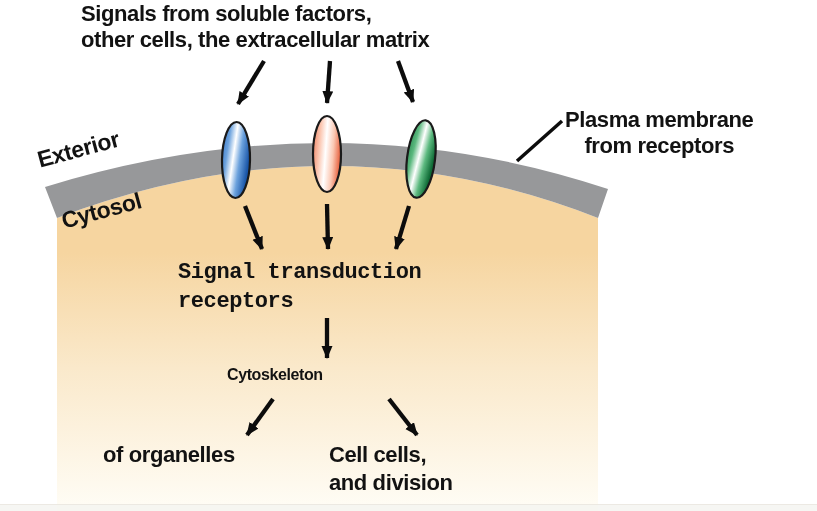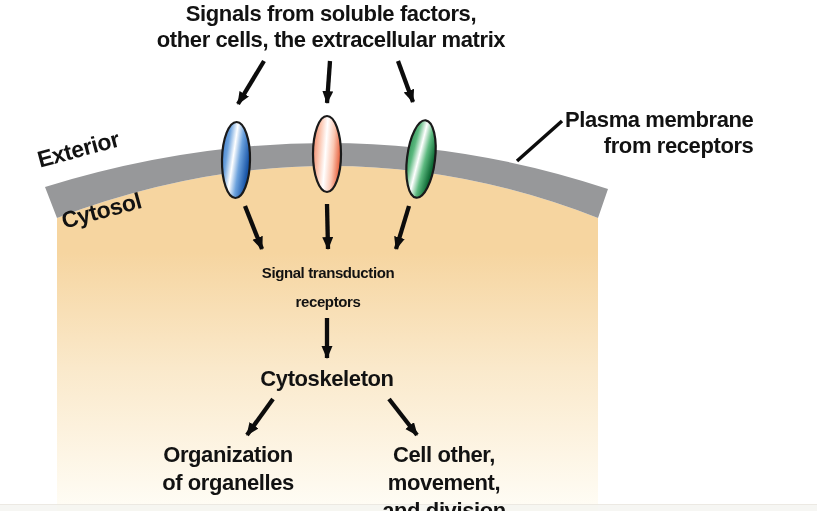--- a/index.html
+++ b/index.html
@@ -2,27 +2,27 @@
 <html><head>
 <meta charset="utf-8">
 <style>
   html,body{margin:0;padding:0;}
   body{width:817px;height:511px;overflow:hidden;background:#ffffff;}
   .page{position:relative;width:817px;height:511px;overflow:hidden;
         font-family:"Liberation Sans","DejaVu Sans",sans-serif;color:#121212;}
   svg.diagram{position:absolute;left:0;top:0;z-index:1;}
   .txt{position:absolute;font-weight:700;letter-spacing:-0.4px;z-index:3;
        white-space:nowrap;color:#121212;}
-  .center{text-align:center;white-space:normal;}
+  .center{text-align:left;white-space:normal;}
   .title-block{left:81px;top:1px;width:500px;font-size:22px;line-height:26px;}
-  .membrane-label{left:565px;top:107px;font-size:22px;line-height:26px;text-align:right;}
+  .membrane-label{left:565px;top:107px;font-size:22px;line-height:26px;text-align:center;}
   .exterior{left:38px;top:147px;font-size:23px;transform:rotate(-15deg);transform-origin:0 50%;}
   .cytosol{left:62px;top:208px;font-size:23px;transform:rotate(-15deg);transform-origin:0 50%;}
-  .stp{left:178px;top:258px;width:300px;font-size:15px;line-height:29px;}
-  .cytoskeleton{left:227px;top:366px;width:200px;font-size:22px;}
+  .stp{left:178px;top:258px;width:300px;font-size:22px;line-height:29px;font-family:Liberation Mono, monospace;}
+  .cytoskeleton{left:227px;top:366px;width:200px;font-size:16px;}
   .out-left{left:103px;top:441px;width:250px;font-size:22px;line-height:28px;}
   .out-right{left:329px;top:441px;width:230px;font-size:22px;line-height:28px;}
   .bottom-strip{position:absolute;left:0;bottom:0;width:817px;height:6px;z-index:2;
                 background:#f5f5f1;border-top:1px solid #e9e6df;opacity:.85;}
 </style>
 </head>
 <body>
 
 <div class="page">
 
@@ -107,24 +107,22 @@
   <div class="txt cytosol">Cytosol</div>
 
   <div class="txt center stp">
     <div>Signal transduction</div>
     <div>receptors</div>
   </div>
 
   <div class="txt center cytoskeleton">Cytoskeleton</div>
 
   <div class="txt center out-left">
-    <div>Organization</div>
     <div>of organelles</div>
   </div>
 
   <div class="txt center out-right">
-    <div>Cell other,</div>
-    <div>movement,</div>
+    <div>Cell cells,</div>
     <div>and division</div>
   </div>
 
   <div class="bottom-strip"></div>
 </div>
 
 </body></html>

